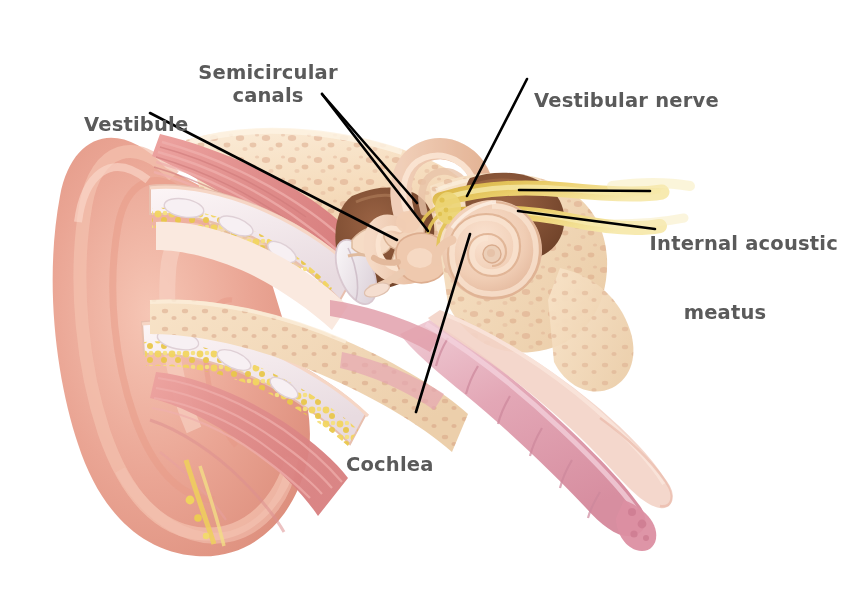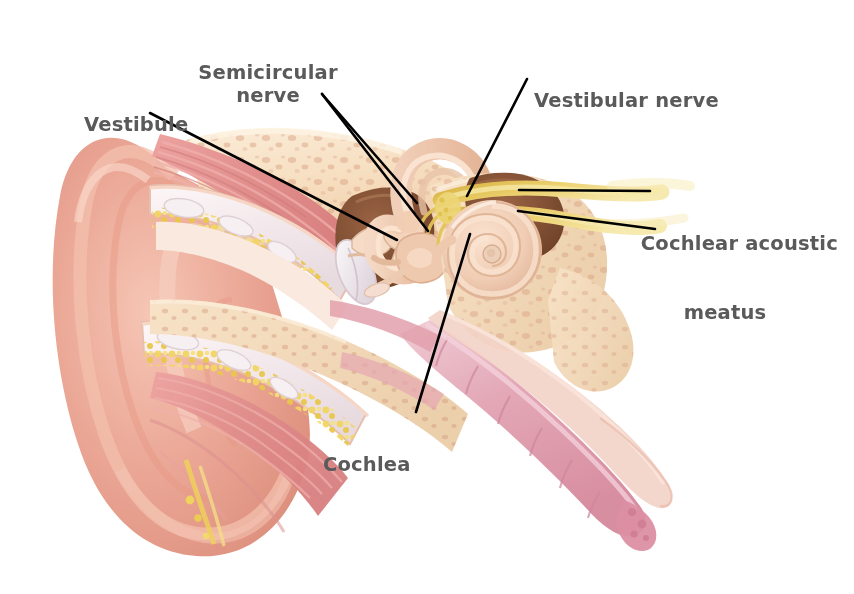--- a/index.html
+++ b/index.html
@@ -419,28 +419,28 @@
       <line x1="150" y1="113" x2="397" y2="240"></line>
       <line x1="527" y1="79" x2="467" y2="196"></line>
       <line x1="650" y1="191" x2="519" y2="190"></line>
       <line x1="655" y1="229" x2="518" y2="211"></line>
       <line x1="416" y1="412" x2="470" y2="234"></line>
     </g>
   </svg>
 
   <div class="lbl ctr" style="left:268px;top:28px;width:0;">
     <div style="position:absolute;left:-120px;top:0;width:240px;">Semicircular</div>
-    <div style="position:absolute;left:-120px;top:23px;width:240px;">nerve</div>
+    <div style="position:absolute;left:-120px;top:23px;width:240px;">canals</div>
   </div>
 
   <div class="lbl" style="left:84px;top:80px;">Vestibule</div>
 
   <div class="lbl" style="left:534px;top:56px;">Vestibular nerve</div>
 
   <div class="lbl rt" style="right:16px;top:153px;width:300px;">
-    <div style="text-align:right;">Cochlear acoustic</div>
+    <div style="text-align:right;">Internal acoustic</div>
     <div style="text-align:center;padding-left:74px;">meatus</div>
   </div>
 
 
-  <div class="lbl" style="left:323px;top:420px;">Cochlea</div>
+  <div class="lbl" style="left:346px;top:420px;">Cochlea</div>
 
 </div>
 
 </body></html>

